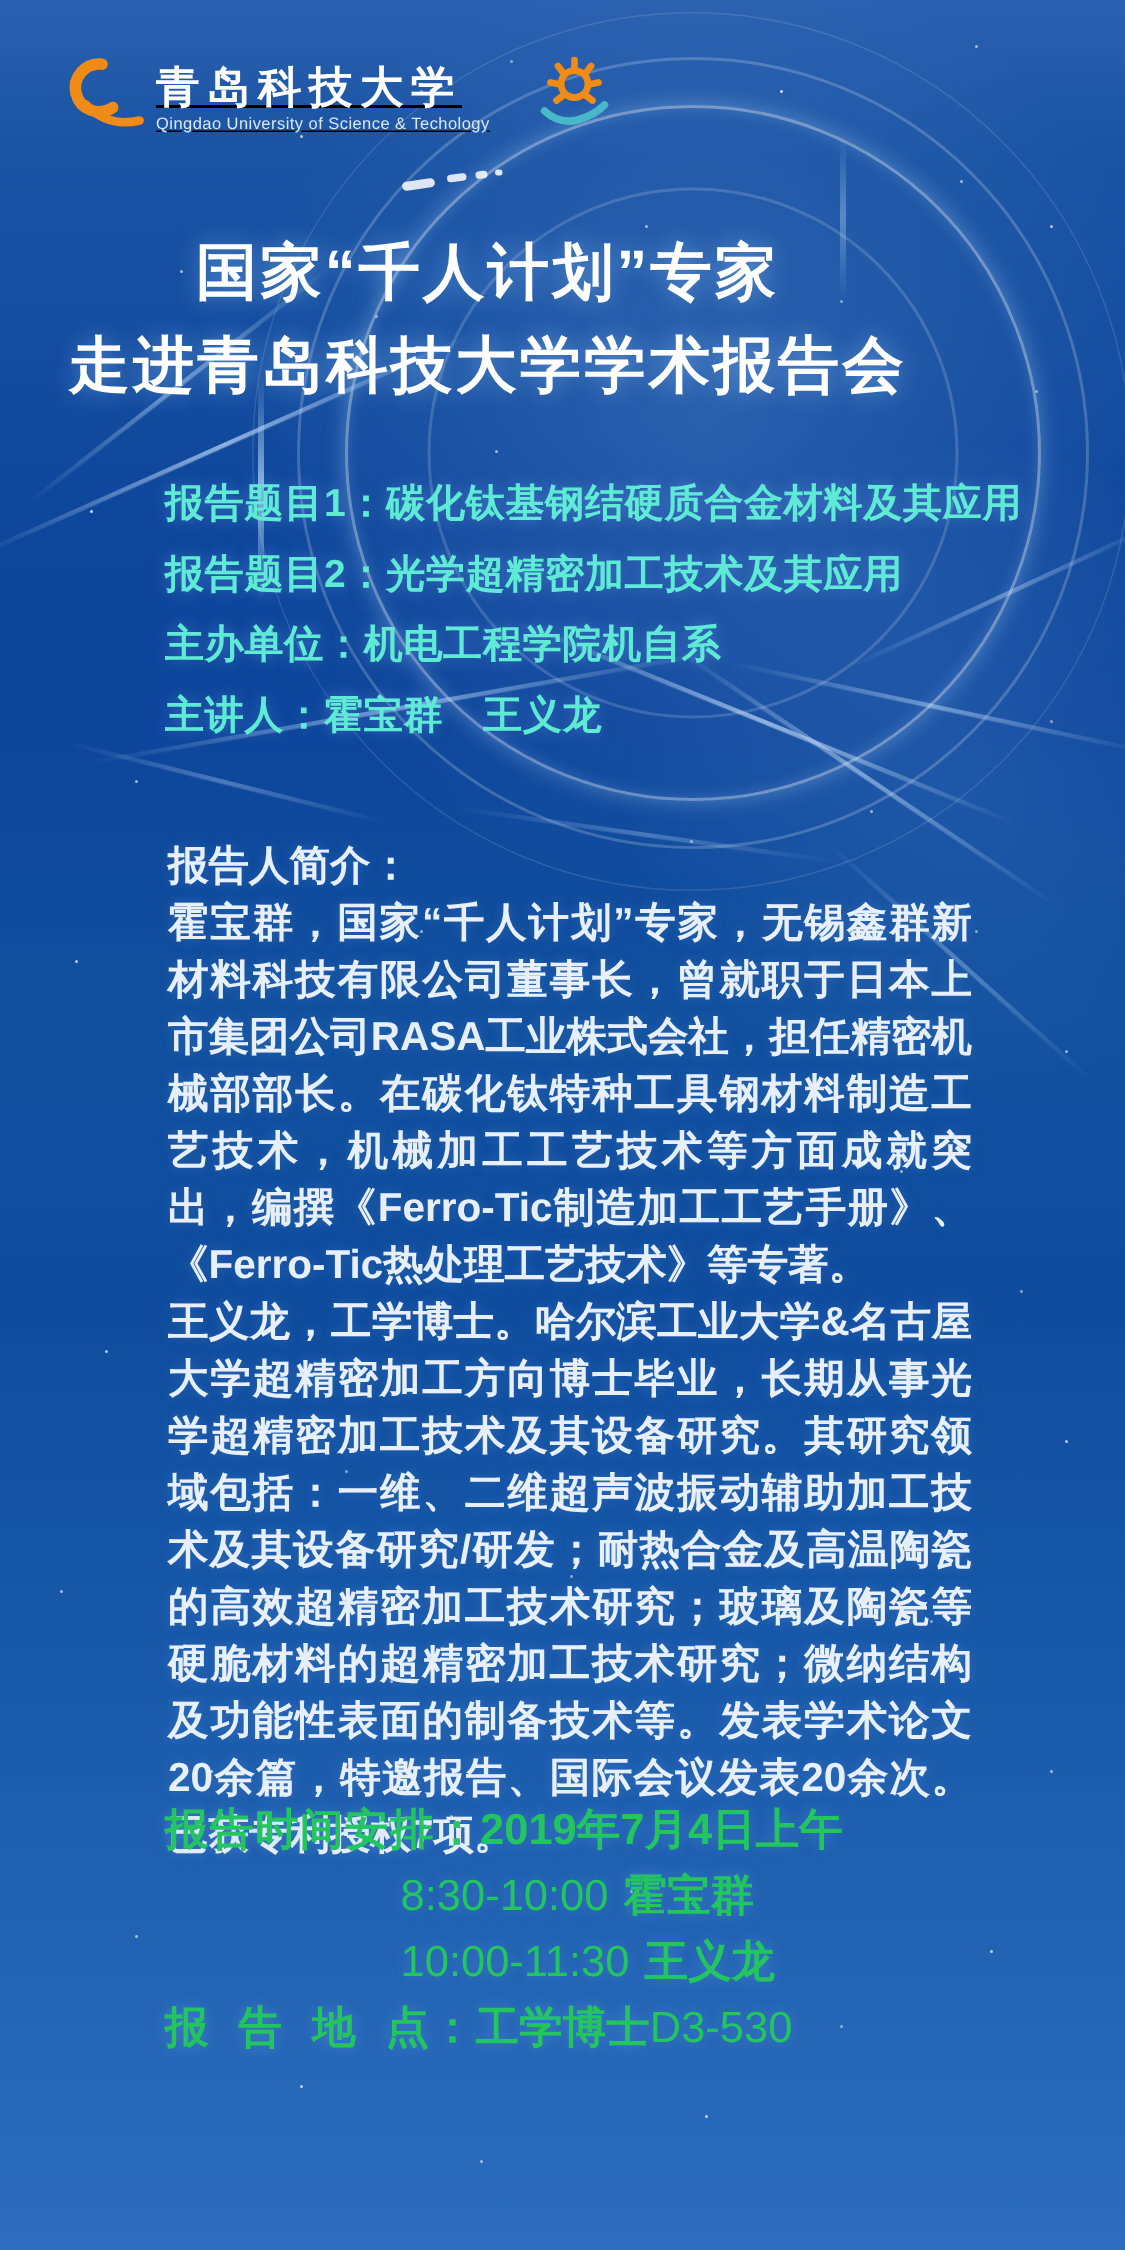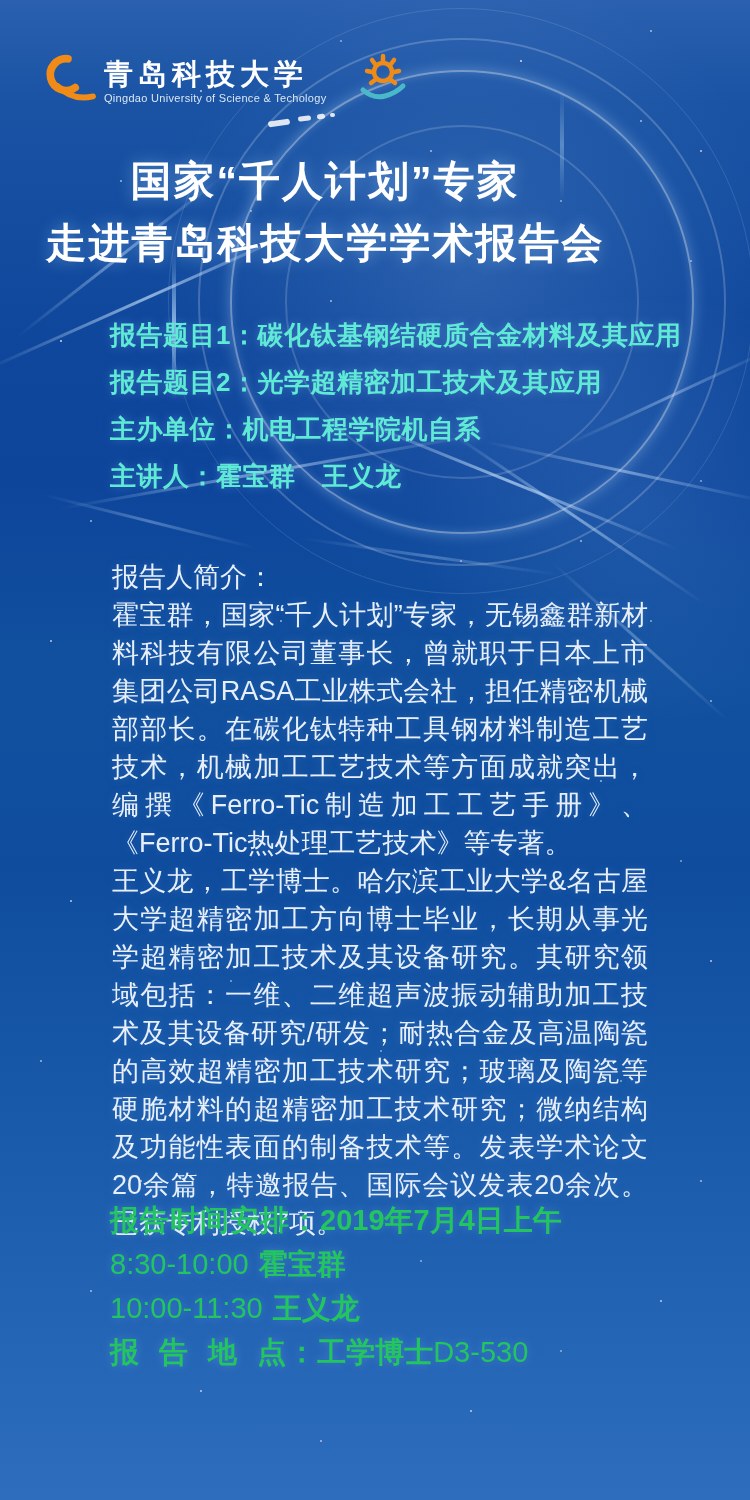--- a/index.html
+++ b/index.html
@@ -65,51 +65,51 @@
       710px 700px rgba(255,255,255,.6), 650px 620px rgba(255,255,255,.5), 580px 540px rgba(255,255,255,.6),
       700px 480px rgba(255,255,255,.5), 300px 1210px rgba(255,255,255,.6), 420px 1260px rgba(255,255,255,.5),
       260px 1120px rgba(255,255,255,.6), 380px 1050px rgba(255,255,255,.5), 500px 990px rgba(255,255,255,.6),
       430px 880px rgba(255,255,255,.5), 540px 800px rgba(255,255,255,.6), 350px 700px rgba(255,255,255,.5),
       280px 620px rgba(255,255,255,.6), 460px 560px rgba(255,255,255,.5), 330px 300px rgba(255,255,255,.6),
       250px 210px rgba(255,255,255,.5), 430px 150px rgba(255,255,255,.6), 560px 200px rgba(255,255,255,.5),
       610px 330px rgba(255,255,255,.6), 180px 420px rgba(255,255,255,.5), 110px 60px rgba(255,255,255,.6),
       280px 60px rgba(255,255,255,.5), 480px 330px rgba(255,255,255,.6);}
 
   
-  .header{position:absolute;left:38px;top:52px;display:flex;align-items:flex-start;gap:14px;z-index:5;}
+  .header{position:absolute;left:38px;top:36px;display:flex;align-items:flex-start;gap:14px;z-index:5;text-decoration:underline;}
   .logo-block{display:flex;align-items:center;gap:8px;}
   .logo-text{display:flex;flex-direction:column;}
   .logo-zh{color:#ffffff;font-weight:700;font-size:29px;letter-spacing:5px;line-height:34px;white-space:nowrap;}
   .logo-en{color:#d9e7f6;font-size:11px;letter-spacing:0.3px;line-height:14px;white-space:nowrap;}
   .divider-gap{width:4px;}
 
   
   .title{position:absolute;left:0;top:150px;width:650px;text-align:center;z-index:5;
     color:#ffffff;font-weight:800;font-size:41px;letter-spacing:2px;line-height:62px;
     text-shadow:0 0 16px rgba(160,210,255,0.45);}
 
   
   .info{position:absolute;left:110px;top:312px;z-index:5;color:#5eead4;font-weight:700;
     font-size:26px;line-height:47px;letter-spacing:0.5px;white-space:nowrap;
     text-shadow:0 0 10px rgba(140,190,255,0.35);}
 
   
   .bio{position:absolute;left:112px;top:558px;width:536px;z-index:5;color:#e7f0fa;
     font-size:27px;line-height:38px;text-align:justify;
     text-shadow:0 0 8px rgba(120,170,240,0.25);}
-  .bio p{margin:0;}
+  .bio p{margin:0;font-weight:bold;}
 
   
   .schedule{position:absolute;left:110px;top:1198px;z-index:5;color:#22c55e;font-size:29px;
     text-shadow:0 0 10px rgba(140,190,255,0.3);white-space:nowrap;}
   .sched-row{line-height:44px;}
   .sched-label{font-weight:700;letter-spacing:1px;}
   .loc-label{font-weight:700;word-spacing:10px;letter-spacing:1px;}
   .sched-date{font-weight:700;}
-  .sess{}
+  .sess{margin-left:157px;}
   .sess-time{font-weight:400;}
   .sess-name{font-weight:700;margin-left:10px;}
   .loc-room{font-weight:400;}
 </style>
 </head>
 <body>
 
 <div class="poster">
 
   <div class="bg"></div>

